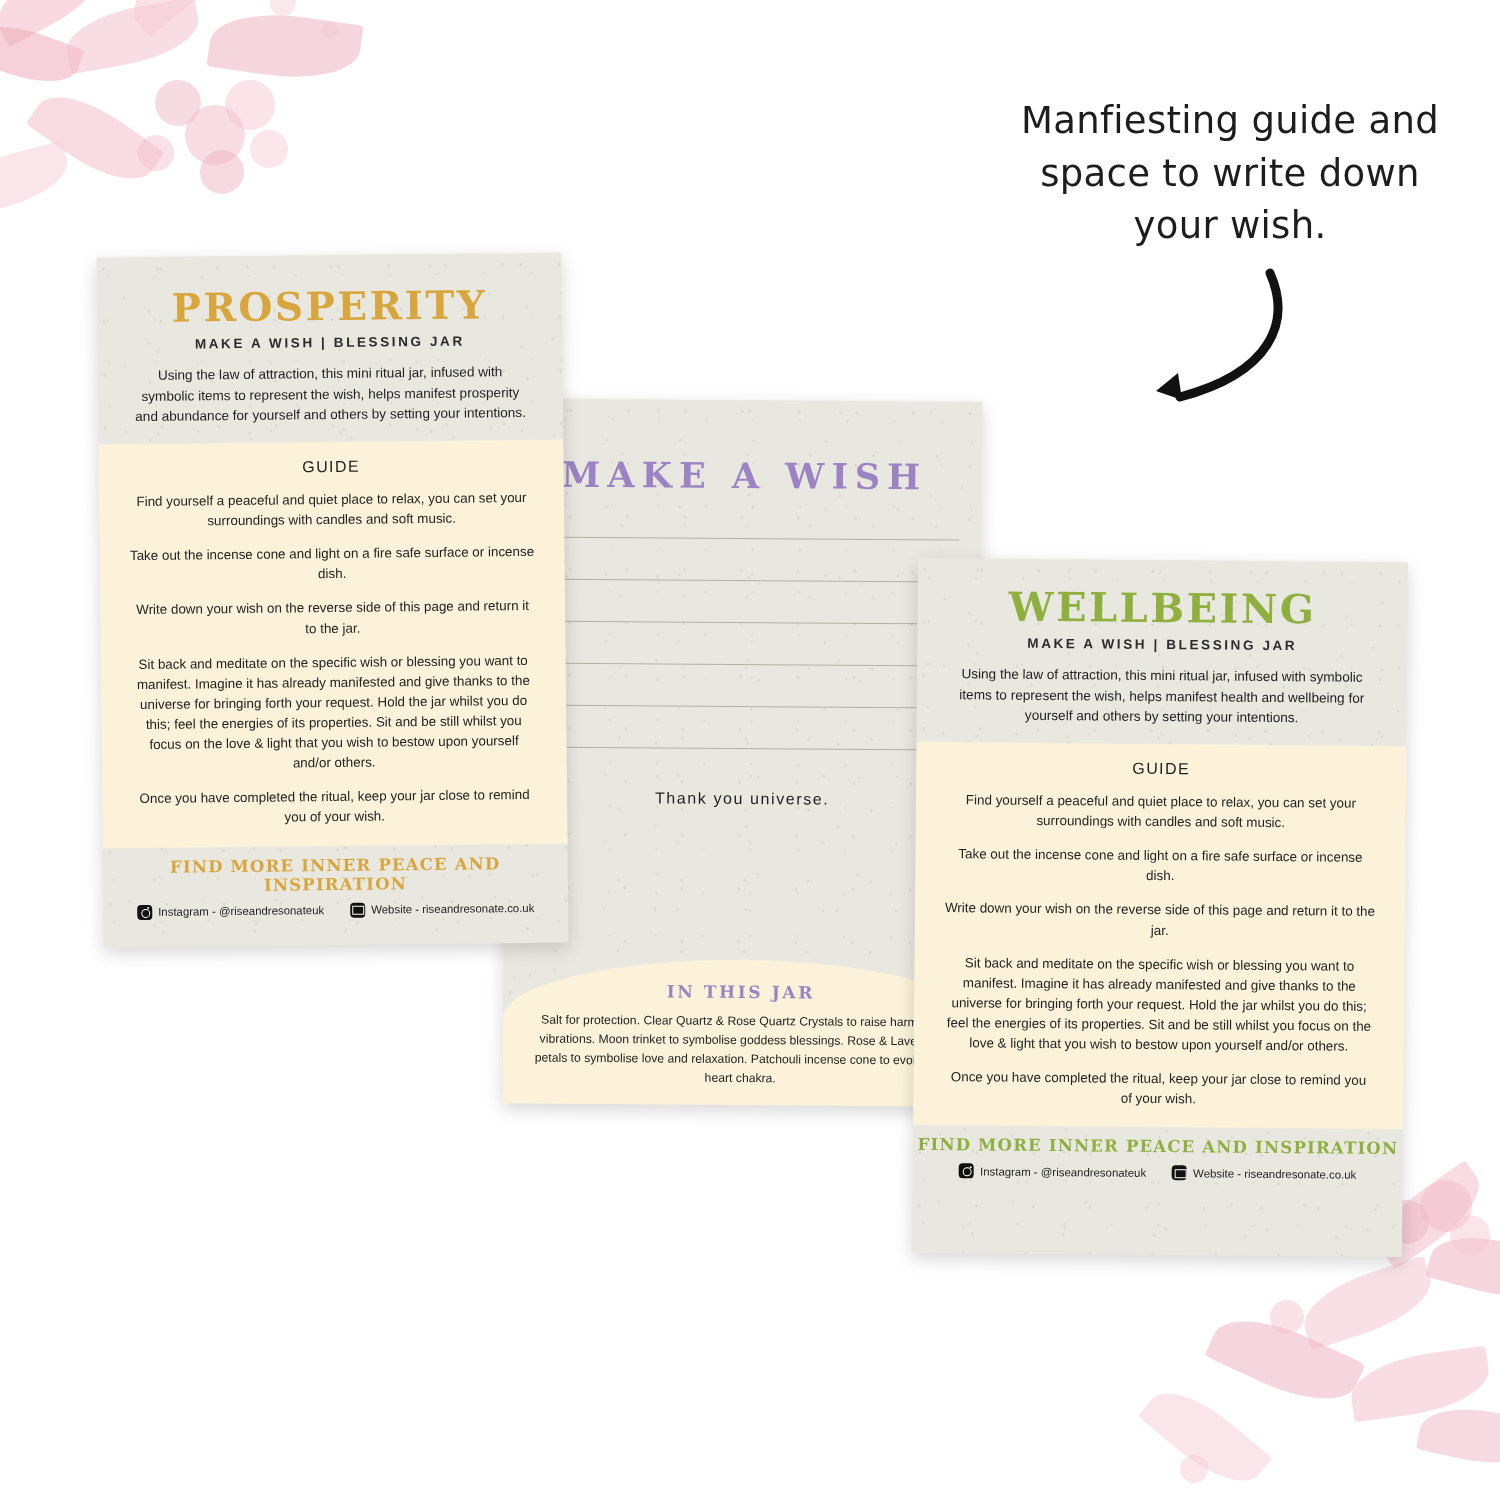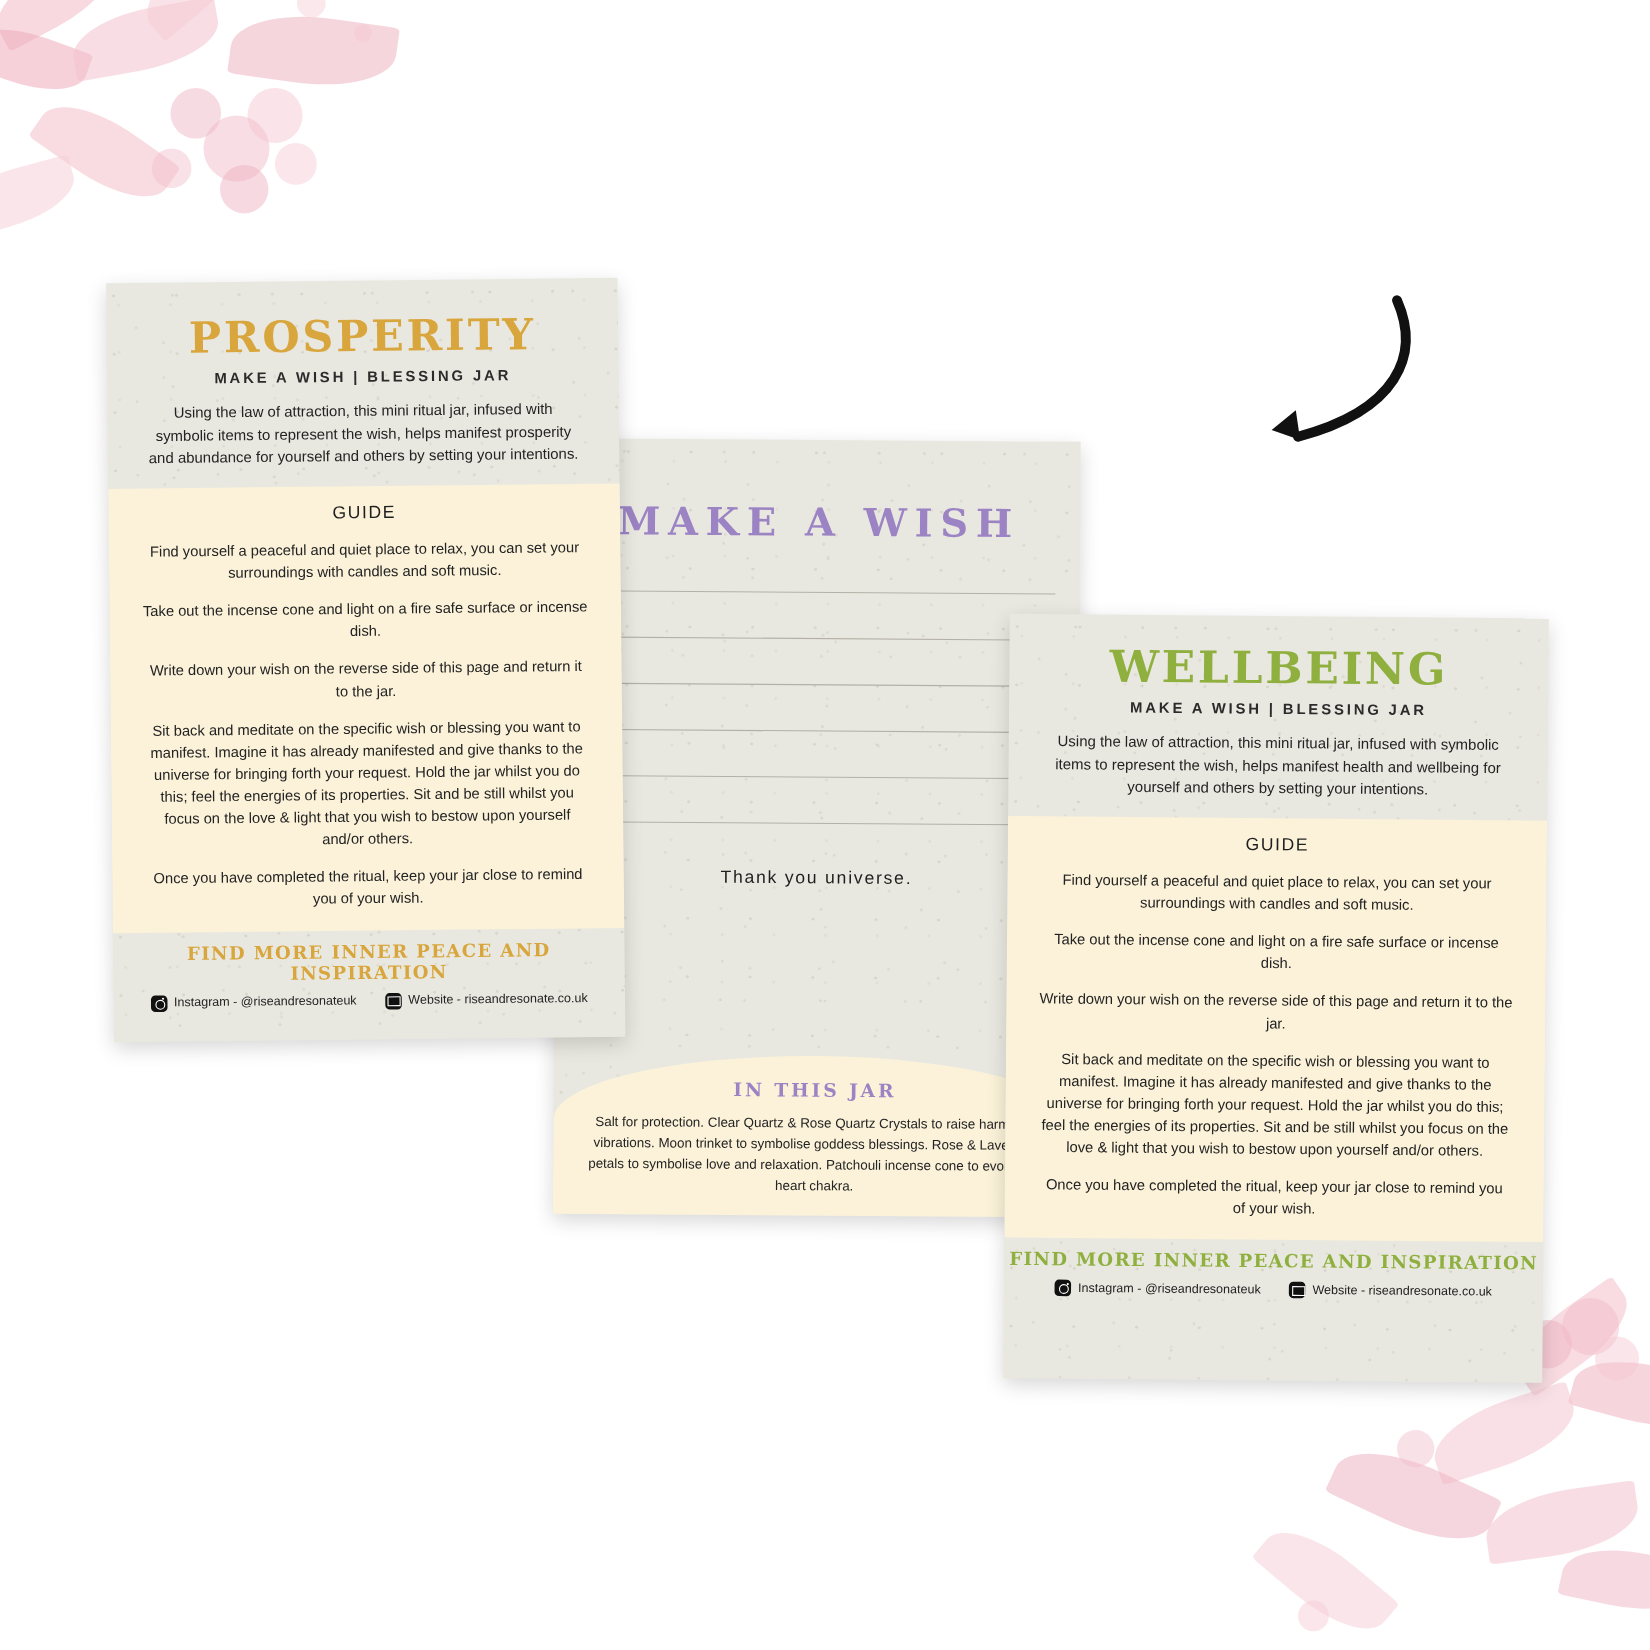--- a/index.html
+++ b/index.html
@@ -156,20 +156,21 @@
     <div class="leaf" style="left:230px;top:175px;width:140px;height:58px;background:#f3c3ce;transform:rotate(-8deg);"></div>
     <div class="leaf" style="left:20px;top:230px;width:130px;height:54px;background:#f6cfd8;transform:rotate(40deg);"></div>
     <div class="leaf" style="left:300px;top:230px;width:120px;height:52px;background:#f1bcc9;transform:rotate(12deg);"></div>
     <div class="blob" style="left:265px;top:20px;width:44px;height:44px;background:#eeb0bf;"></div>
     <div class="blob" style="left:300px;top:0px;width:52px;height:52px;background:#f1b9c7;"></div>
     <div class="blob" style="left:330px;top:35px;width:40px;height:40px;background:#f4c6d1;"></div>
     <div class="blob" style="left:150px;top:120px;width:34px;height:34px;background:#f2bccb;"></div>
     <div class="blob" style="left:60px;top:275px;width:28px;height:28px;background:#f5cdd7;opacity:.5;"></div>
   </div>
 
+  <div class="headline">Manfiesting guide and space to write down your wish.</div>
 
   <svg class="arrow" viewBox="0 0 180 180">
     <path d="M150 8 C172 58, 150 108, 60 132" stroke="#111" stroke-width="9" fill="none" stroke-linecap="round"></path>
     <path d="M36 126 L62 135 L58 108 Z" fill="#111"></path>
   </svg>
 
   <div class="card" id="card-makeawish">
     <div class="grain"></div>
     <div class="card-inner">
       <div class="wish-title">MAKE A WISH</div>

